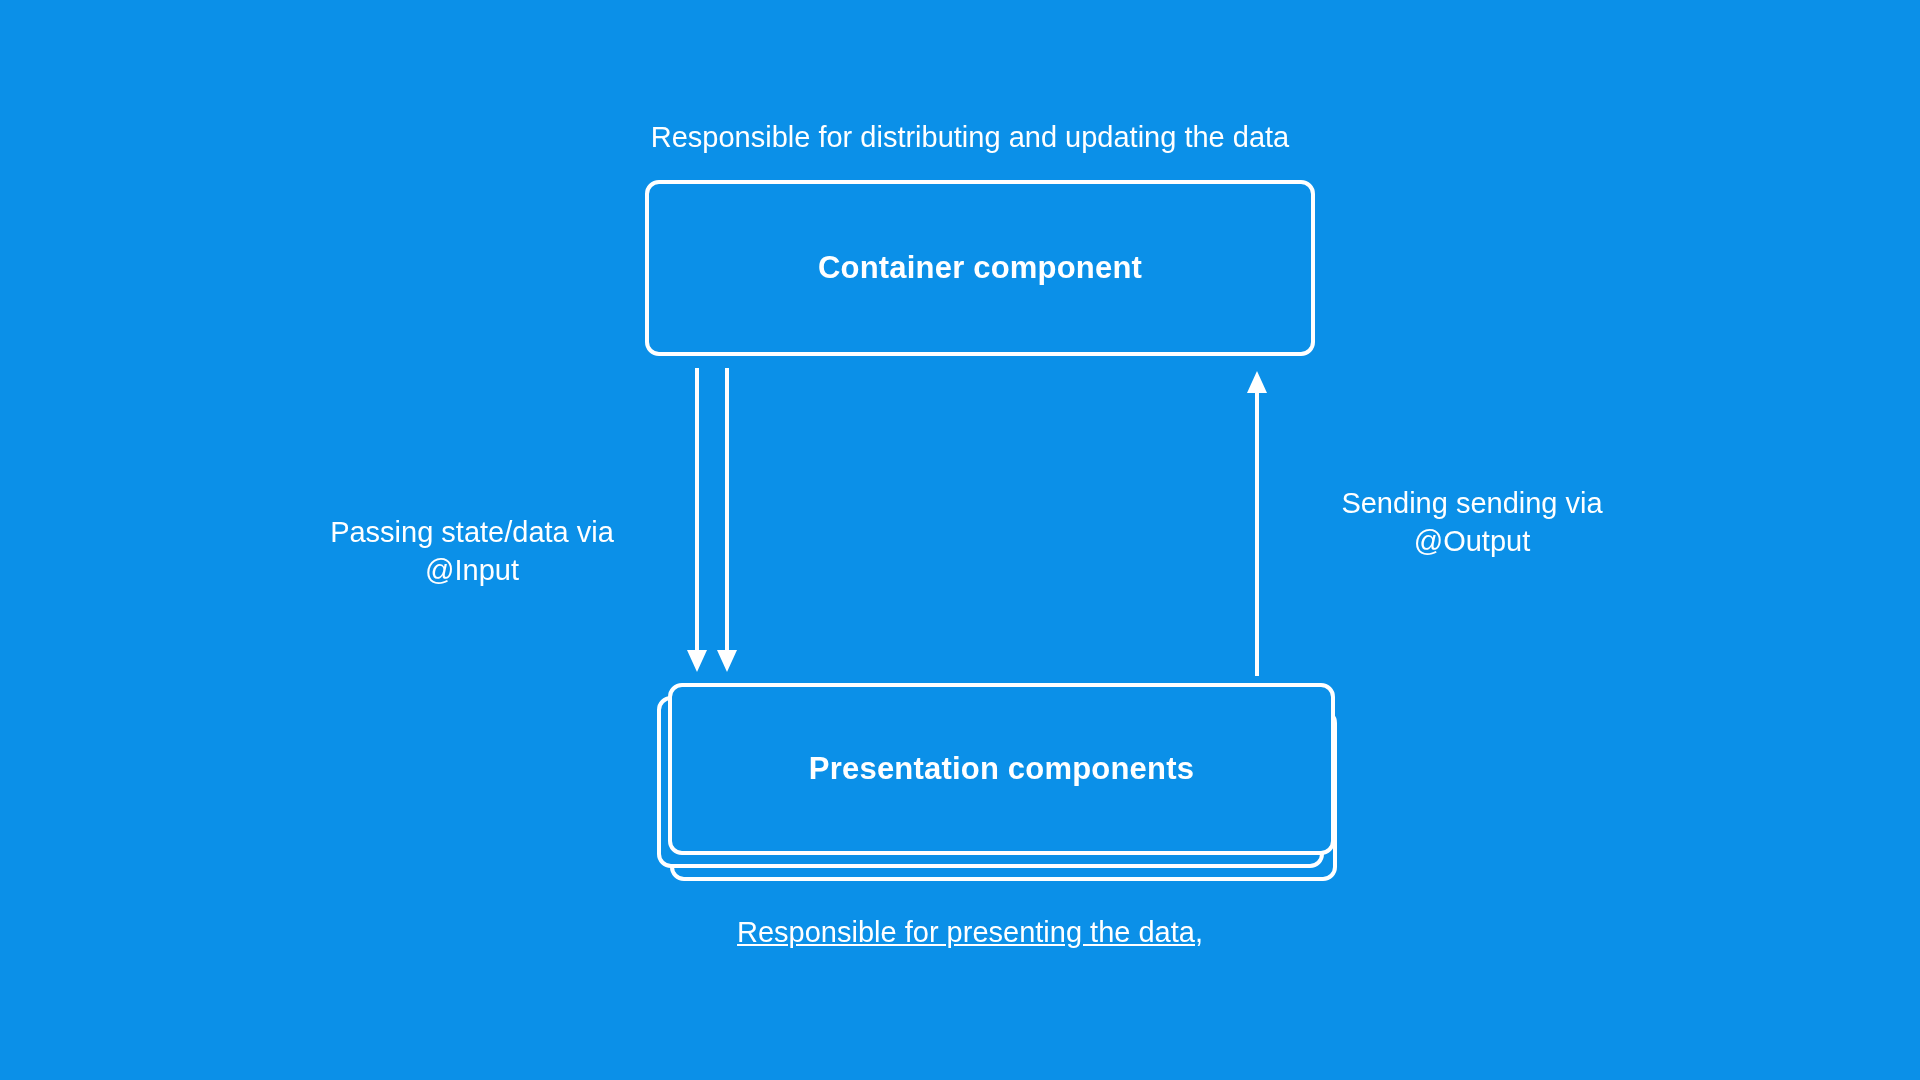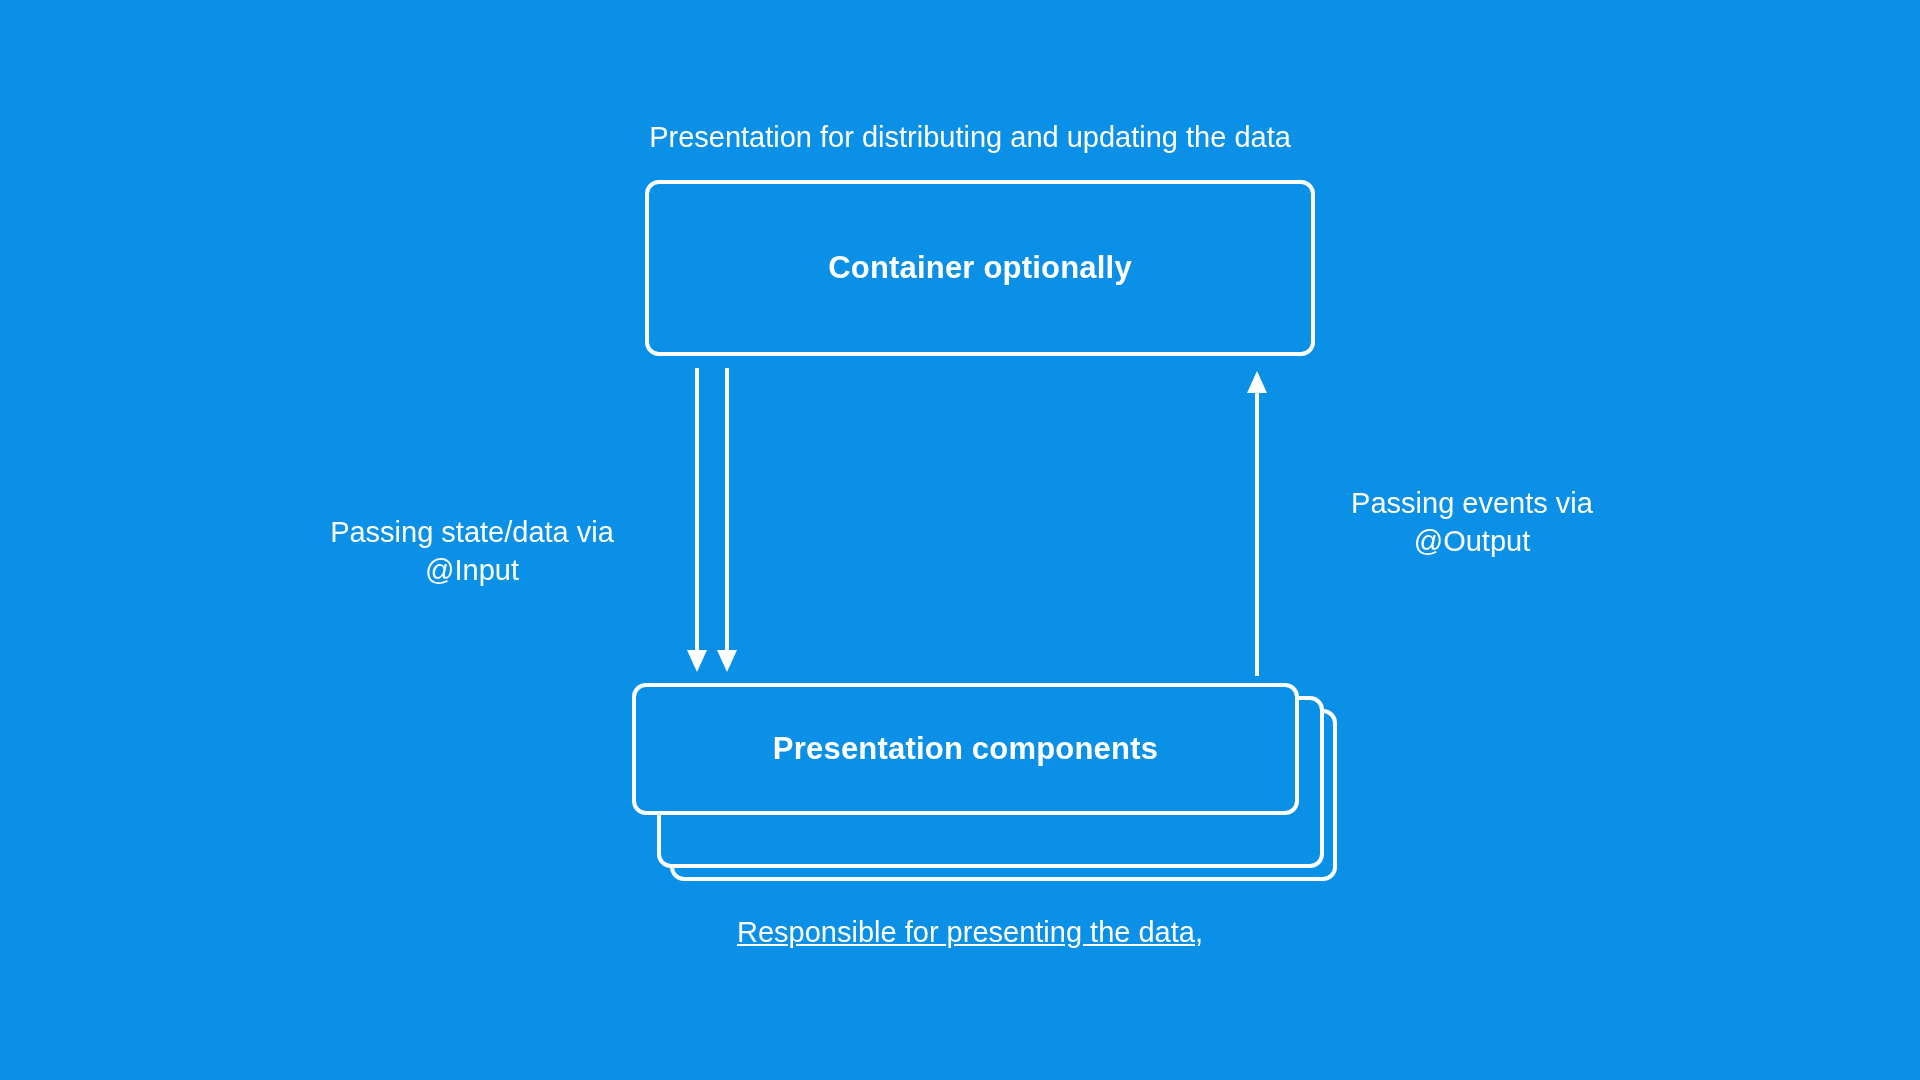--- a/index.html
+++ b/index.html
@@ -54,53 +54,53 @@
     left:670px; top:709px;
     width:667px; height:172px;
     z-index:1;
   }
   #pres-back-1{
     left:657px; top:696px;
     width:667px; height:172px;
     z-index:2;
   }
   #pres-main{
-    left:632px; top:683px;
-    width:667px; height:132px;
+    left:668px; top:683px;
+    width:667px; height:172px;
     z-index:3;
   }
   #top-note{ left:970px; top:118px; }
   #left-label{ left:472px; top:486px;margin-top:27px; }
   #right-label{ left:1472px; top:484px; }
   #bottom-note{ left:970px; top:913px;text-decoration:underline; }
   svg.arrow-layer{
     position:absolute;
     left:0; top:0;
     z-index:4;
     pointer-events:none;
   }
 </style>
 </head>
 <body>
 
 <div class="stage">
 
-  <div id="top-note" class="note">Presentation for distributing and updating the data</div>
+  <div id="top-note" class="note">Responsible for distributing and updating the data</div>
 
   <div id="container-box" class="box">
-    <span class="box-title">Container optionally</span>
+    <span class="box-title">Container component</span>
   </div>
 
   <div id="left-label" class="note">
     <div>Passing state/data via</div>
     <div>@Input</div>
   </div>
 
   <div id="right-label" class="note">
-    <div>Passing events via</div>
+    <div>Sending sending via</div>
     <div>@Output</div>
   </div>
 
   <div id="pres-back-2" class="box"></div>
   <div id="pres-back-1" class="box"></div>
   <div id="pres-main" class="box">
     <span class="box-title">Presentation components</span>
   </div>
 
   <div id="bottom-note" class="note">

